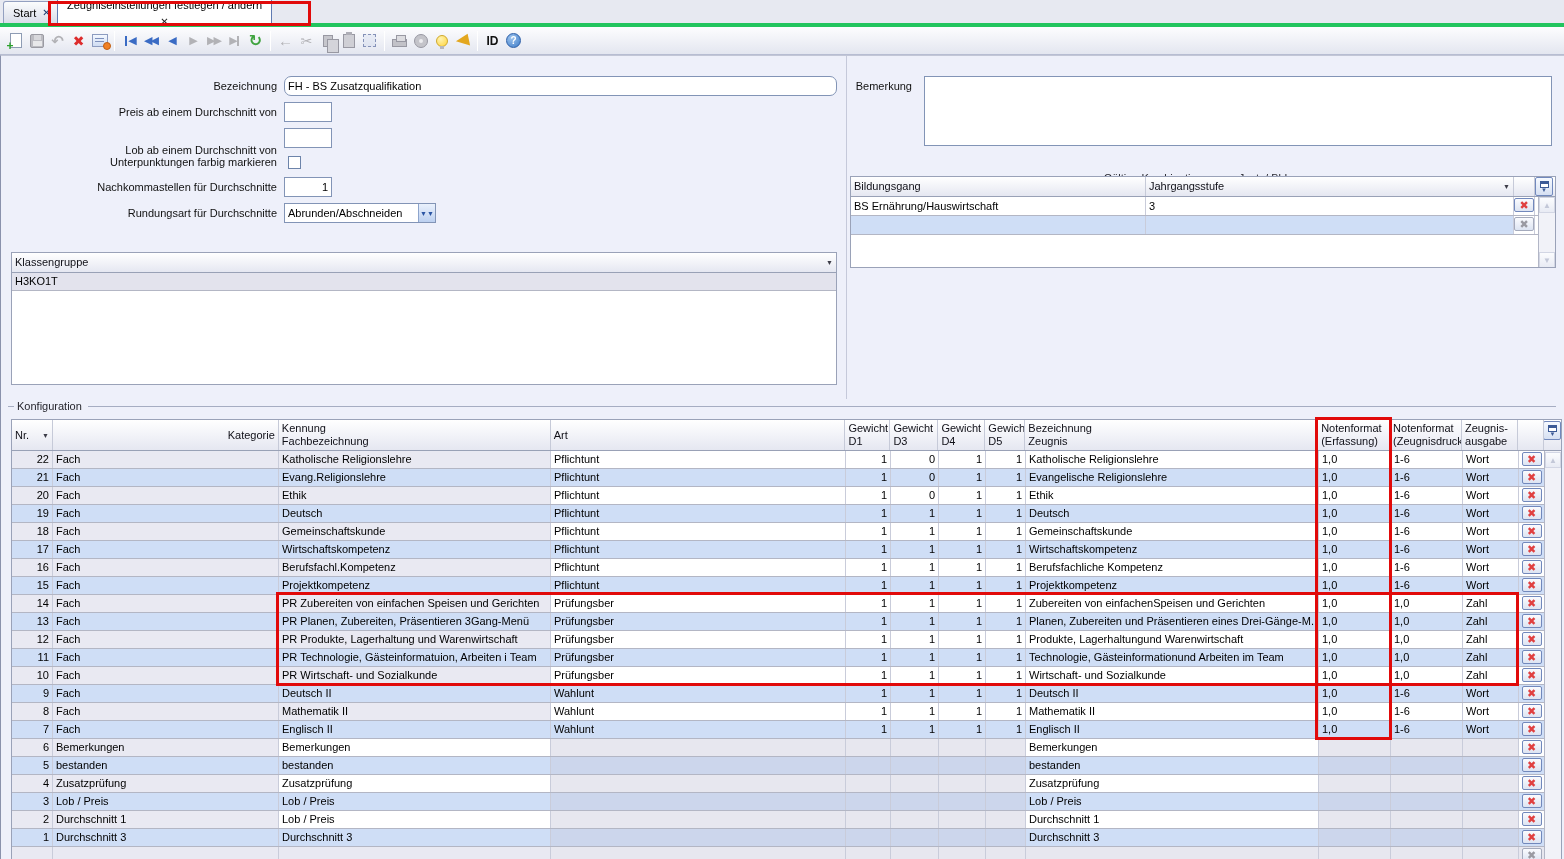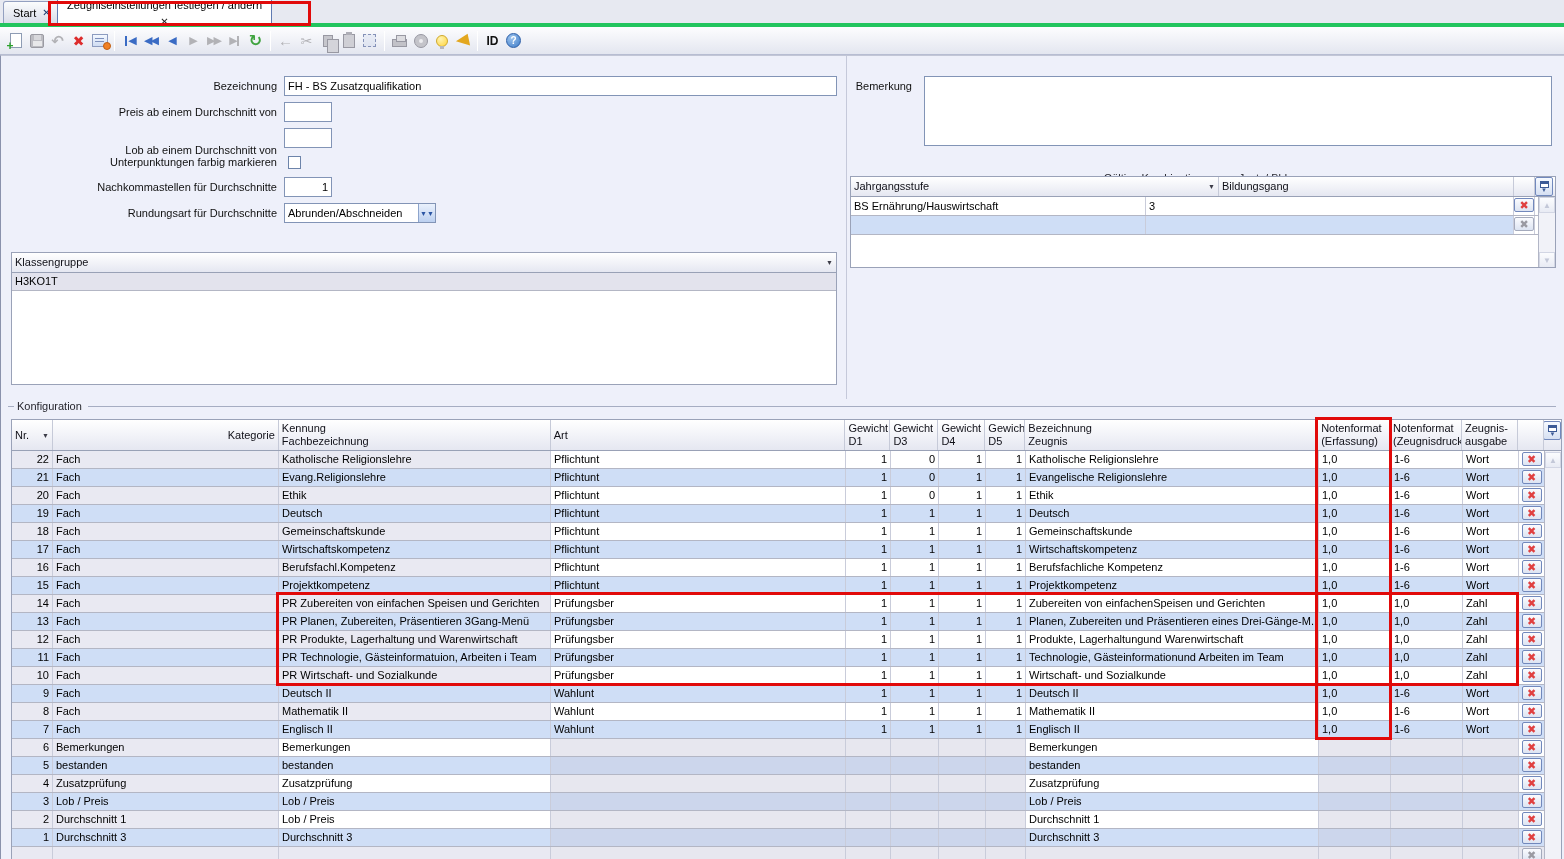--- a/index.html
+++ b/index.html
@@ -184,21 +184,21 @@
     <span class="tbtn">
         <span class="helpic">?</span>
       </span>
   </div>
 
   <div class="content"></div>
   <div class="vsplit"></div>
 
 
   <div class="flabel" style="left:60px;top:76px;width:217px;">Bezeichnung</div>
-  <div class="tb" style="left:284px;top:76px;width:553px;height:20px;">FH - BS Zusatzqualifikation</div>
+  <div class="tb" style="left:284px;top:76px;width:553px;height:20px;border-radius:7px;">FH - BS Zusatzqualifikation</div>
 
   <div class="flabel" style="left:60px;top:102px;width:217px;">Preis ab einem Durchschnitt von</div>
   <div class="tb" style="left:284px;top:102px;width:48px;height:20px;"></div>
 
   <div class="flabel" style="left:60px;top:140px;width:217px;">Lob ab einem Durchschnitt von</div>
   <div class="tb" style="left:284px;top:128px;width:48px;height:20px;"></div>
 
   <div class="flabel" style="left:60px;top:152px;width:217px;">Unterpunktungen farbig markieren</div>
   <div class="checkbox" style="left:288px;top:156px;"></div>
 
@@ -214,28 +214,28 @@
   <div class="flabel" style="left:800px;top:76px;width:112px;">Bemerkung</div>
   <div class="tb" style="left:924px;top:76px;width:628px;height:70px;"></div>
 
   <div class="legend" style="left:850px;top:172px;width:706px;flex-direction:column;">
     <span class="dash"></span>
       <span class="lbl">Gültige Kombinationen aus Jgst. / Bldg.</span>
       <span class="line"></span>
   </div>
   <div class="grid" style="left:850px;top:176px;width:706px;height:92px;" id="komb-grid">
       <div class="ghead" style="height:20px;">
+        <div class="hc" style="width:295px;justify-content:center;">
+          <div>Bildungsgang</div>
+        </div>
         <div class="hc" style="width:368px;justify-content:center;">
           <div style="display:flex;align-items:center;width:100%;">
             <span>Jahrgangsstufe</span>
             <span class="hdd">▼</span>
           </div>
-        </div>
-        <div class="hc" style="width:295px;justify-content:center;">
-          <div>Bildungsgang</div>
         </div>
         <div class="hc" style="width:21px;"></div>
         <div class="hc" style="width:18px;border-right:none;padding:0;align-items:center;justify-content:center;">
           <div class="chooser">
             <div class="win"></div>
             <div class="dn">▼</div>
           </div>
         </div>
       </div>
       <div class="grow" style="height:19px;">

